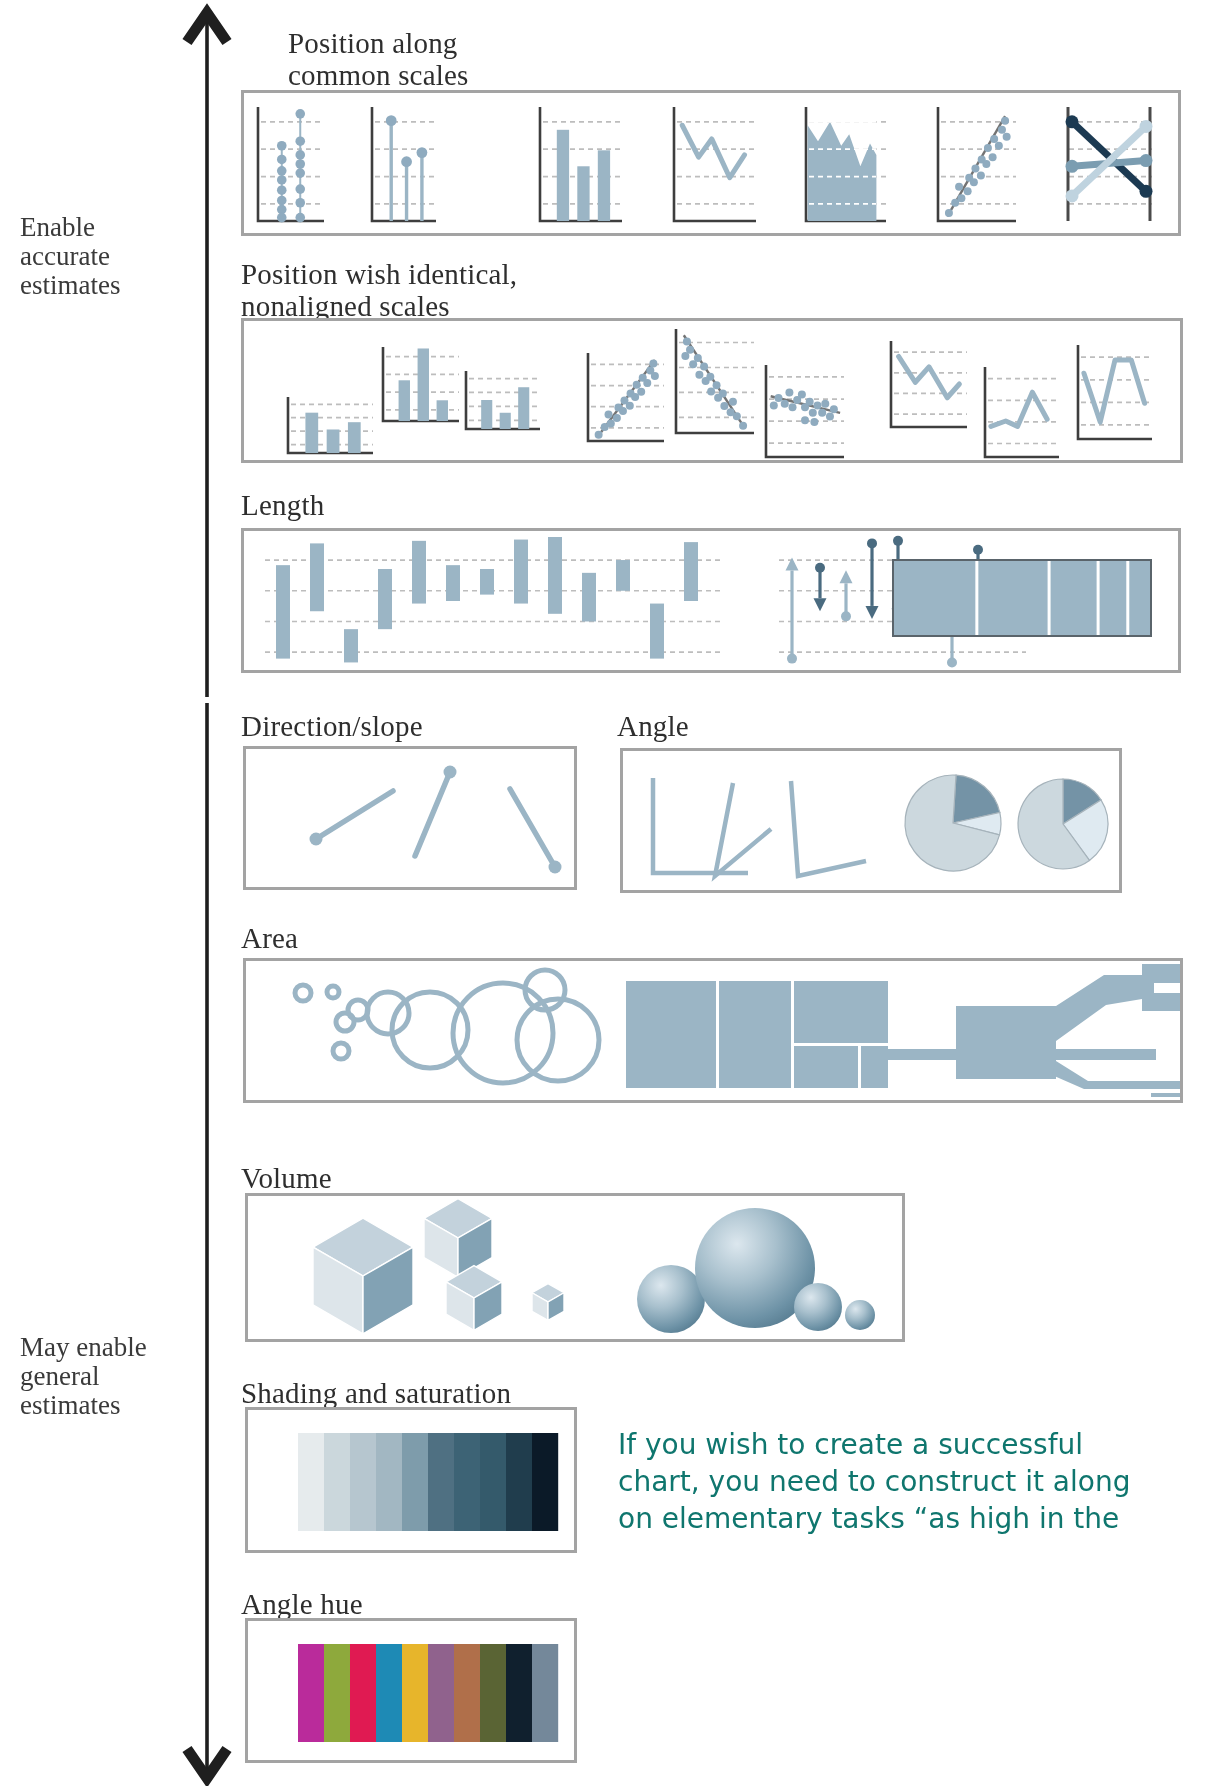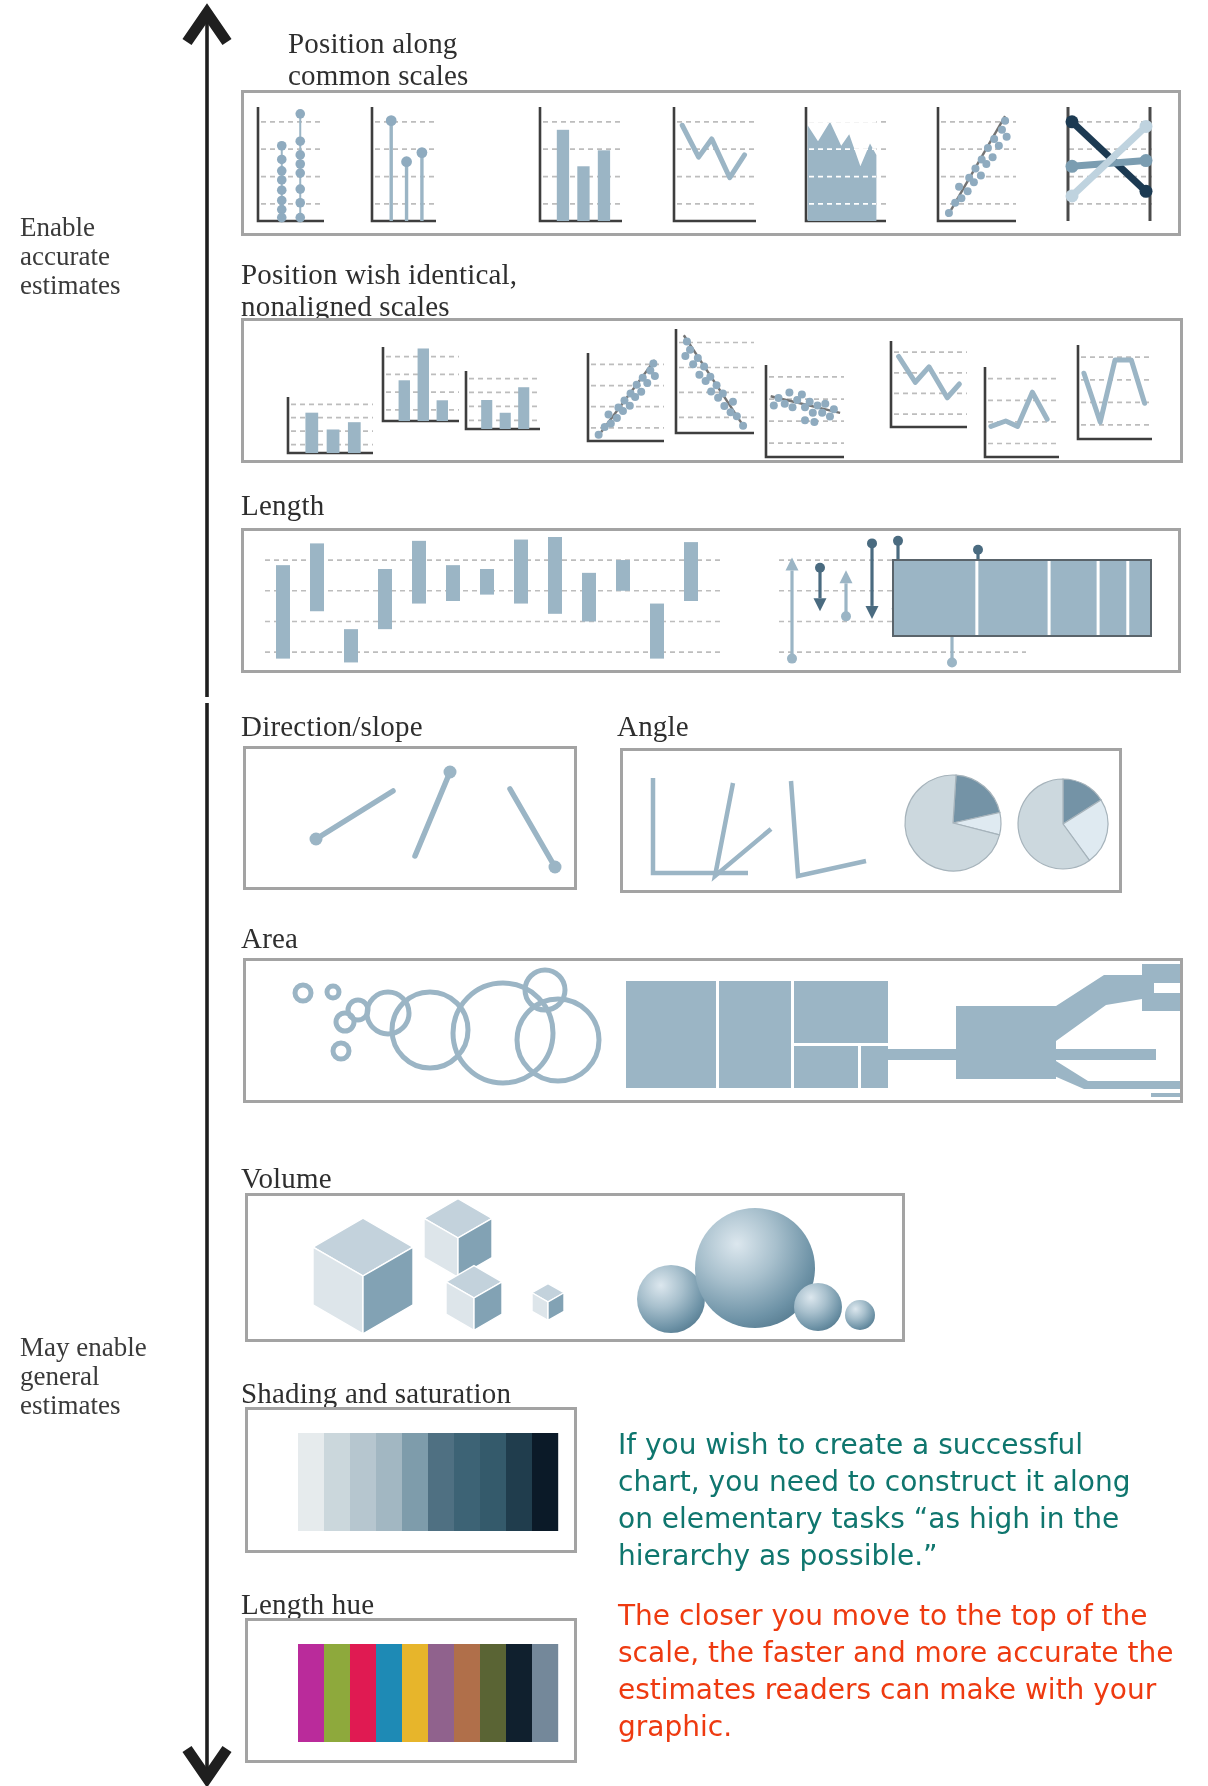--- a/index.html
+++ b/index.html
@@ -58,21 +58,21 @@
   <div class="title" style="left:241px;top:922px;">
     <span>Area</span>
   </div>
   <div class="title" style="left:241px;top:1162px;">
     <span>Volume</span>
   </div>
   <div class="title" style="left:241px;top:1377px;">
     <span>Shading and saturation</span>
   </div>
   <div class="title" style="left:241px;top:1588px;">
-    <span>Length hue</span>
+    <span>Angle hue</span>
   </div>
 
   <div class="box" style="left:241px;top:90px;width:940px;height:146px;">
     <svg width="934" height="140">
         <g>
           <line x1="17" y1="28.82" x2="80" y2="28.82" stroke="#bdbdbd" stroke-width="1.7" stroke-dasharray="5 4"></line>
           <line x1="17" y1="56.18" x2="80" y2="56.18" stroke="#bdbdbd" stroke-width="1.7" stroke-dasharray="5 4"></line>
           <line x1="17" y1="83.53999999999999" x2="80" y2="83.53999999999999" stroke="#bdbdbd" stroke-width="1.7" stroke-dasharray="5 4"></line>
           <line x1="17" y1="110.89999999999999" x2="80" y2="110.89999999999999" stroke="#bdbdbd" stroke-width="1.7" stroke-dasharray="5 4"></line>
           <path d="M14,14 L14,128 L80,128" fill="none" stroke="#3e3e3e" stroke-width="2.6"></path>
@@ -500,22 +500,15 @@
           <rect x="258" y="23" width="26.2" height="98" fill="#10202e"></rect>
           <rect x="284" y="23" width="26.2" height="98" fill="#74889a"></rect>
         </g>
       </svg>
   </div>
 
   <div class="note" style="left: 618px; top: 1426px; width: 560px; color: #0f766e;">
     <span>If you wish to create a successful</span>
     <span>chart, you need to construct it along</span>
     <span>on elementary tasks “as high in the</span>
-    <span>hierarchy as possible.”</span>
-  </div>
-  <div class="note" style="left: 618px; top: 1597px; width: 590px; color: rgb(238, 58, 16);">
-    <span>The closer you move to the top of the</span>
-    <span>scale, the faster and more accurate the</span>
-    <span>estimates readers can make with your</span>
-    <span>graphic.</span>
   </div>
 
 </div>
 
 </body></html>

